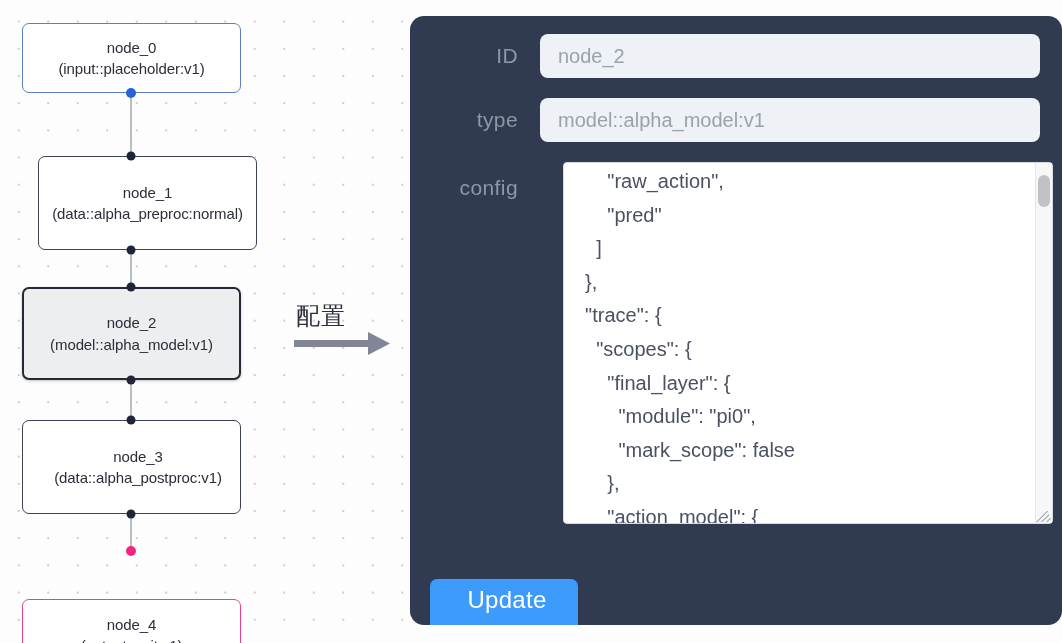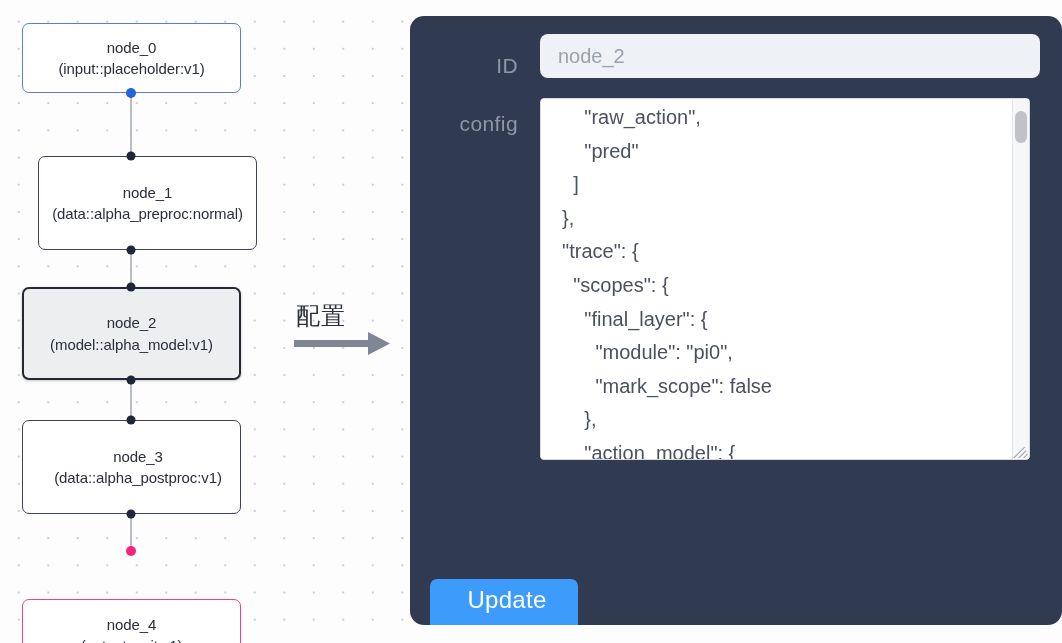--- a/index.html
+++ b/index.html
@@ -98,24 +98,24 @@
     background: #303a50;
     border-radius: 14px;
     box-sizing: border-box;
     padding: 18px 0 0 0;
     overflow: hidden;
     z-index: 10;
   }
 
   .field-row {
     display: flex;
-    align-items: flex-end;
+    align-items: center;
     margin: 0 22px 20px 10px;
   }
-  .field-row.config-row { align-items: flex-start; margin-bottom: 14px; }
+  .field-row.config-row { align-items: flex-start; margin-bottom: 14px; gap: 23px; }
 
   .field-label {
     width: 120px;
     text-align: right;
     padding-right: 22px;
     box-sizing: border-box;
     color: #8f96a5;
     font-size: 21px;
     letter-spacing: 0.4px;
     flex: 0 0 auto;
@@ -260,20 +260,24 @@
   </svg>
 </div>
 
 <div id="panel">
 
   <div class="field-row">
     <div class="field-label">ID</div>
     <input class="text-input" type="text" value="node_2" style="">
   </div>
 
+  <div class="field-row">
+    <div class="field-label">type</div>
+    <input class="text-input" type="text" value="model::alpha_model:v1" style="">
+  </div>
 
   <div class="field-row config-row">
     <div class="field-label">config</div>
     <div class="ta-wrap">
       <textarea class="config-area" spellcheck="false" style="">      "raw_action",
       "pred"
     ]
   },
   "trace": {
     "scopes": {

